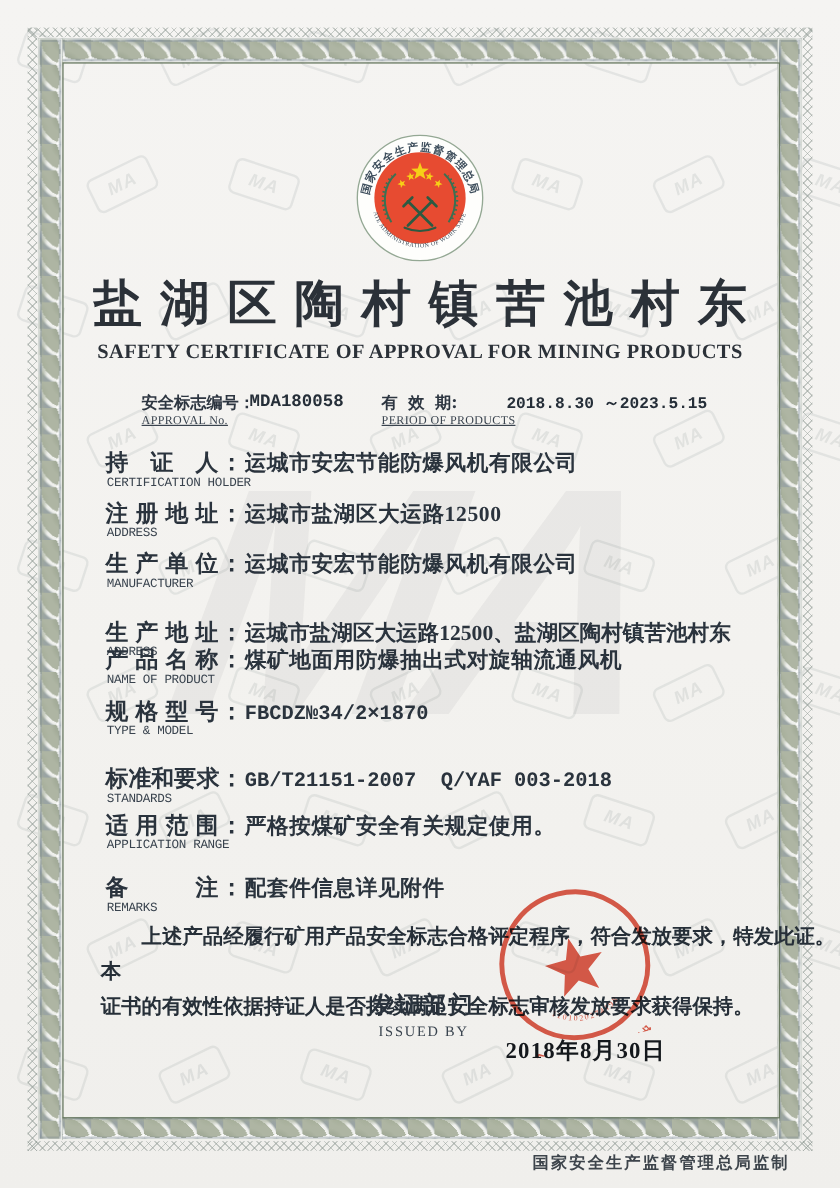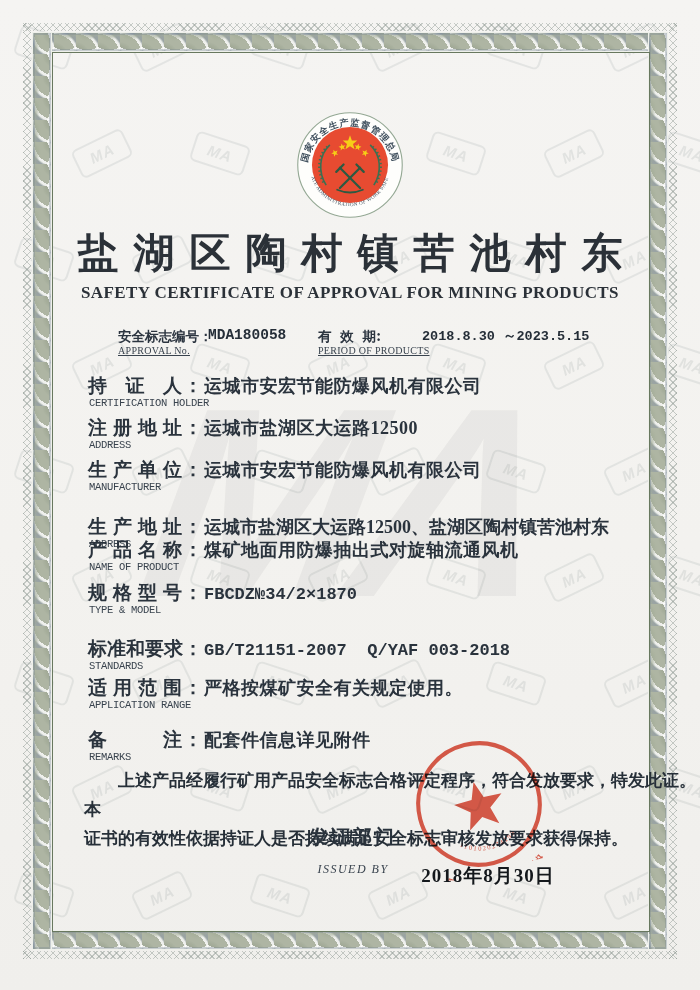--- a/index.html
+++ b/index.html
@@ -67,21 +67,21 @@
   .frow .val{font-size:18px;letter-spacing:.5px;}
   .frow .val.mono{font-family:"Liberation Mono","DejaVu Sans Mono",monospace;
                   font-size:17px;white-space:pre;letter-spacing:0;}
   .frow .sub{position:absolute;left:1px;top:24px;font-family:"Liberation Mono","DejaVu Sans Mono",monospace;
              font-size:10.5px;font-weight:normal;letter-spacing:-.3px;color:#39434e;}
   .statement{position:absolute;left:84px;top:766px;width:622px;font-size:17px;
              line-height:29px;color:#262f38;font-weight:bold;}
   .statement .l1{text-indent:34px;}
   .issuer{position:absolute;left:283px;top:824px;width:140px;text-align:center;}
   .issuer .zh{font-size:19px;font-weight:bold;letter-spacing:3px;color:#2a333d;}
-  .issuer .en{font-size:12px;letter-spacing:1.5px;color:#39434e;margin-top:12px;font-style:italic;}
+  .issuer .en{font-size:12px;letter-spacing:1.5px;color:#39434e;margin-top:2px;}
   .seal{position:absolute;left:411px;top:736px;width:136px;height:136px;z-index:3;
         transform:rotate(-14deg);mix-blend-mode:multiply;opacity:.92;}
   .date{position:absolute;left:399px;top:863px;width:178px;text-align:center;z-index:4;
         font-size:19px;font-weight:bold;letter-spacing:1px;color:#14181c;}
   .footer{position:absolute;right:42px;top:960px;font-size:13.5px;font-weight:600;
           letter-spacing:1.8px;color:#3d444b;z-index:2;}
 </style>
 </head>
 <body>
 
@@ -243,20 +243,21 @@
     <div class="statement">
       <div class="l1">上述产品经履行矿用产品安全标志合格评定程序，符合发放要求，特发此证。本</div>
       <div class="l2">证书的有效性依据持证人是否持续满足安全标志审核发放要求获得保持。</div>
     </div>
 
     <div class="issuer">
       <div class="zh">发证部门</div>
       <div class="en">ISSUED BY</div>
     </div>
 
+    <div class="footer">国家安全生产监督管理总局监制</div>
   </div>
 
   <svg class="seal" viewBox="0 0 140 140">
     <defs>
       <path id="sRing" d="M 70,119.5 A 49.5,49.5 0 1 1 69.9,119.5"></path>
       <path id="sNum" d="M 27,90 A 47,47 0 0 0 113,90"></path>
     </defs>
     <circle cx="70" cy="70" r="62.5" fill="none" stroke="#dd4f3c" stroke-width="4.2"></circle>
     <use href="#star" fill="#dd4f3c" transform="translate(70,73) scale(3.3)"></use>
     <text font-size="11.2" font-weight="bold" fill="#dd4f3c" letter-spacing="1">

